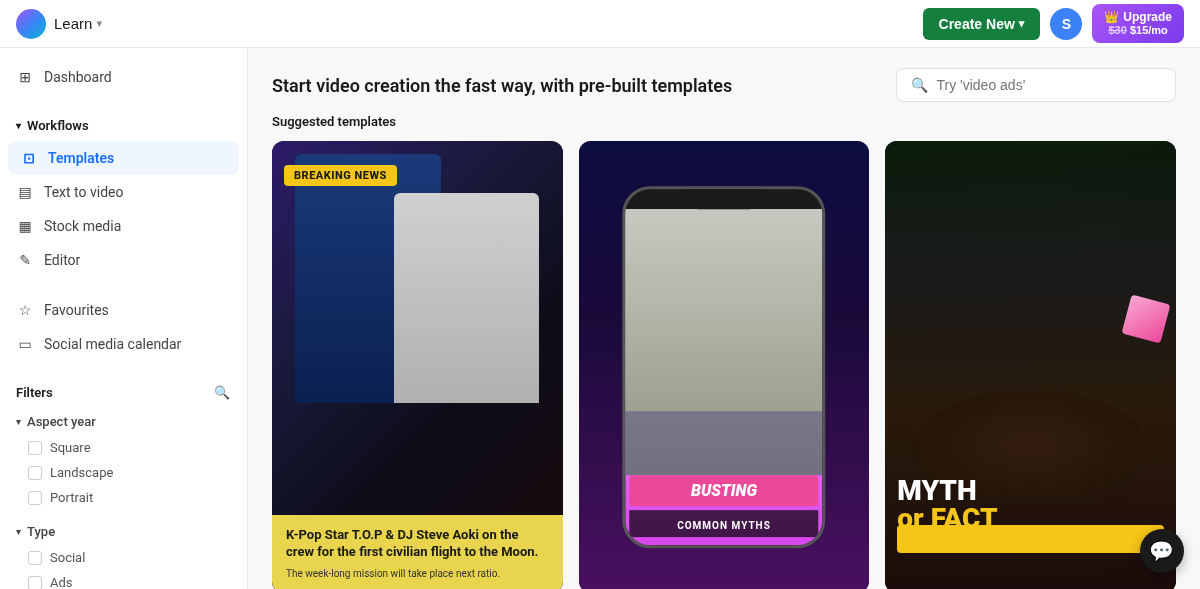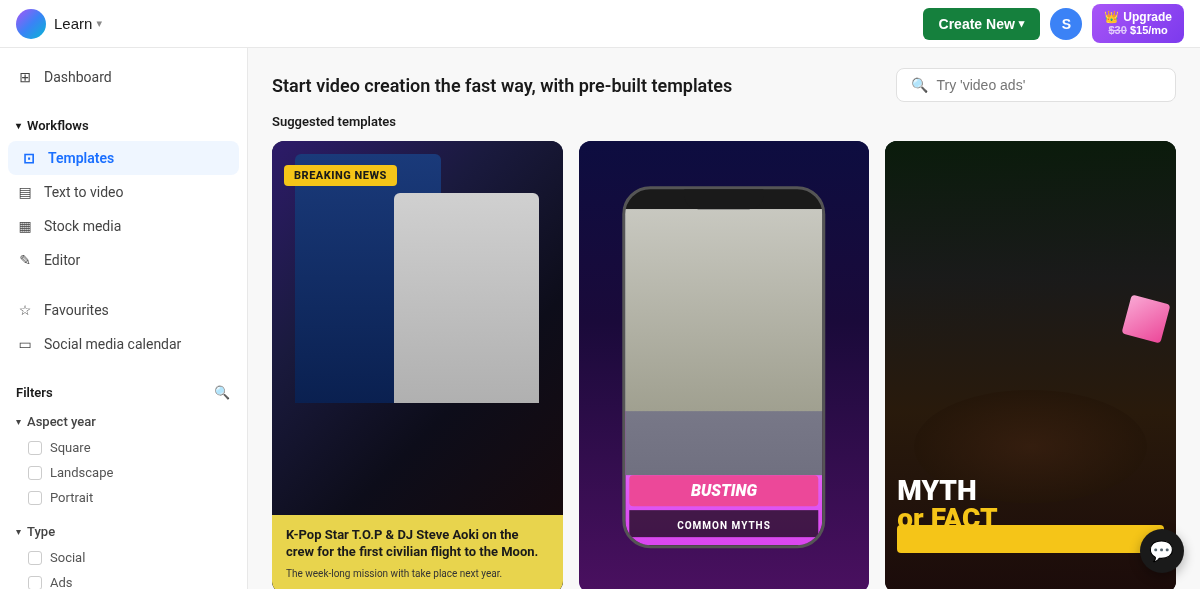--- a/index.html
+++ b/index.html
@@ -332,21 +332,21 @@
 
         <div style="position:absolute;top:0;left:0;right:0;bottom:42%;overflow:hidden;display:flex;align-items:flex-end;justify-content:center;">
           <div style="width:52%;height:95%;background:linear-gradient(180deg,#1a3a7a 0%,#0a2050 100%);position:relative;left:8%;border-radius:6px 6px 0 0;"></div>
           <div style="width:52%;height:80%;background:linear-gradient(180deg,#d0d0d0 0%,#b0b0b0 100%);position:relative;right:8%;border-radius:6px 6px 0 0;"></div>
         </div>
 
         <div class="breaking-news-badge">BREAKING NEWS</div>
 
         <div class="card-1-text">
           <div class="card-1-headline">K-Pop Star T.O.P &amp; DJ Steve Aoki on the crew for the first civilian flight to the Moon.</div>
-          <div class="card-1-subtext">The week-long mission with take place next year.</div>
+          <div class="card-1-subtext">The week-long mission will take place next ratio.</div>
         </div>
       </div>
 
       <div class="template-card card-2">
         <div style="position:absolute;inset:0;background:linear-gradient(180deg,#0d0d40 0%,#1a0a3a 40%,#4a1060 100%);"></div>
         <div class="phone-frame">
           <div class="phone-notch"></div>
           <div class="phone-screen">
             <div class="phone-person" style="background:linear-gradient(180deg,#c8c8c0 0%,#a0a090 100%);"></div>
             <div style="flex:1;background:linear-gradient(180deg,#9090a0 0%,#707080 100%);"></div>

